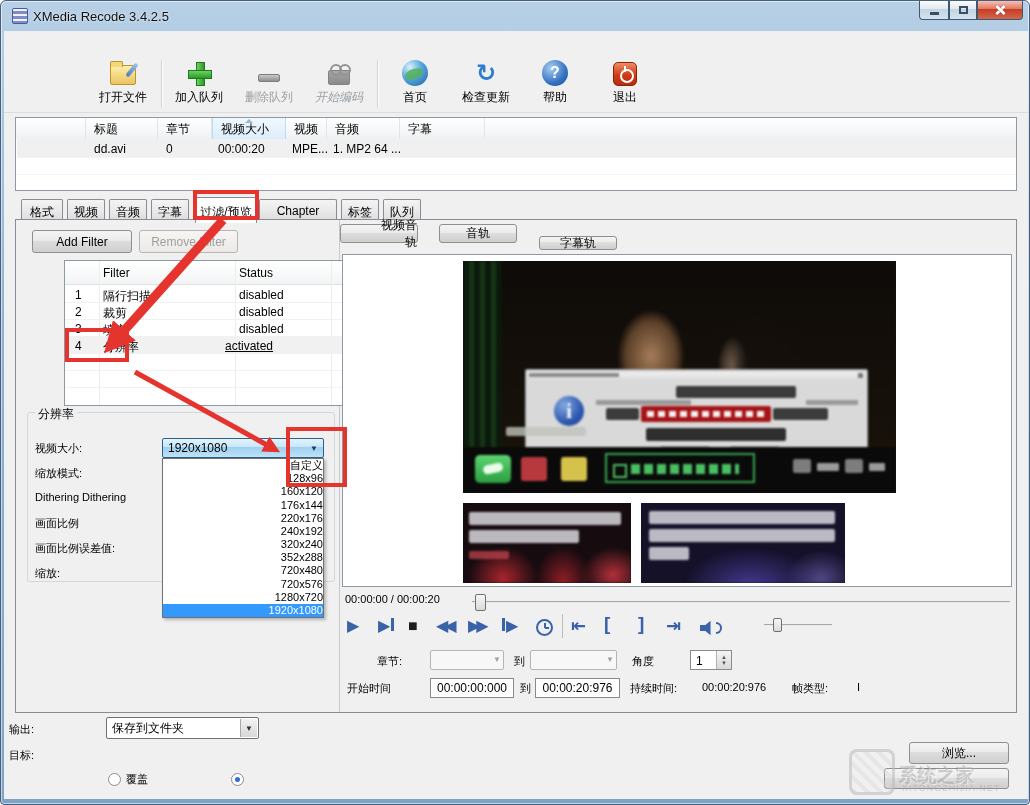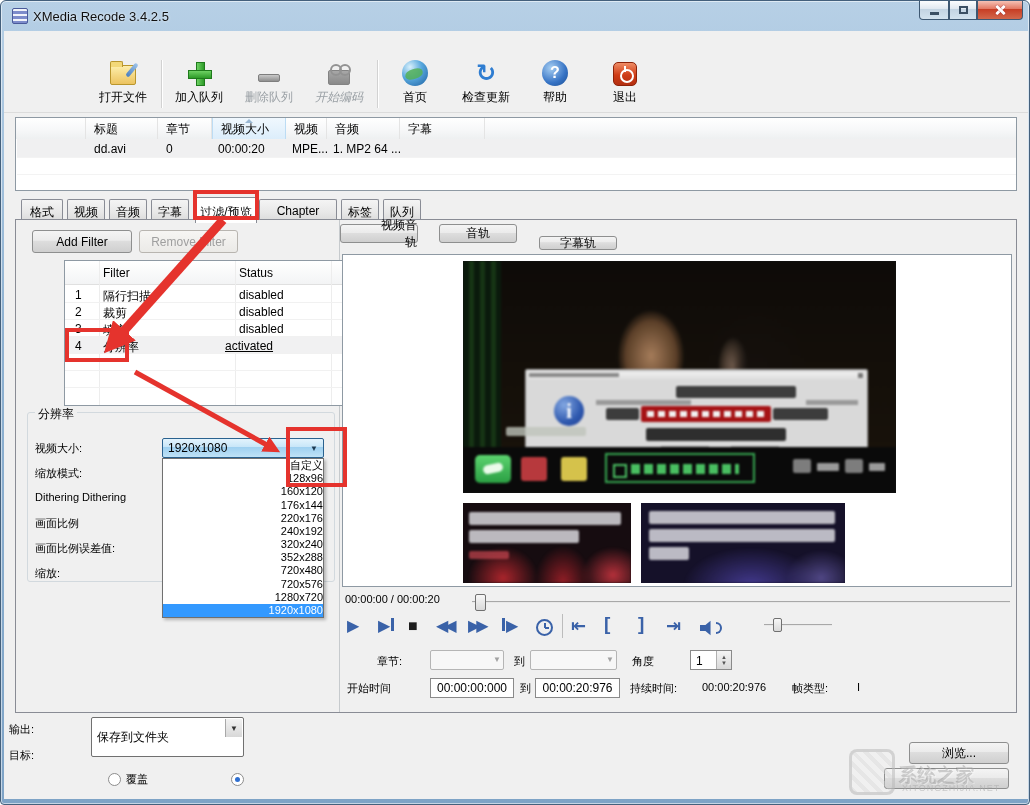--- a/index.html
+++ b/index.html
@@ -203,21 +203,21 @@
   .dcombo .da { position:absolute; right:2px; top:4px; font-size:8px; color:#a2a2a2; }
   .tinput { position:absolute; height:20px; background:#fff; border:1px solid #8a8a8a; font-size:12px;
             display:flex; align-items:center; justify-content:center; }
   .spin { position:absolute; width:42px; height:20px; background:#fff; border:1px solid #8a8a8a; font-size:12px; }
   .spin .val { position:absolute; left:5px; top:3px; }
   .spin .btns { position:absolute; right:0; top:0; width:15px; height:18px;
             background:linear-gradient(#f4f4f4,#d9d9d9); border-left:1px solid #b0b0b0;
             display:flex; flex-direction:column; align-items:center; justify-content:center; font-size:6px; color:#555; }
 
   
-  .ocombo { position:absolute; left:90px; top:716px; width:153px; height:40px; background:#fff;
+  .ocombo { position:absolute; left:105px; top:716px; width:153px; height:22px; background:#fff;
             border:1px solid #707070; border-radius:2px; font-size:12px; display:flex; align-items:center; padding-left:5px;}
   .ocombo .ob { position:absolute; right:1px; top:1px; width:17px; height:18px;
             background:linear-gradient(#f2f2f2,#d8d8d8); border-left:1px solid #a8a8a8;
             display:flex; align-items:center; justify-content:center; font-size:8px; color:#333; }
   .target { position:absolute; left:105px; top:741px; width:795px; height:22px; background:#fff;
             border:1px solid #8a8a8a; font-size:12px; display:flex; align-items:center; padding-left:5px; }
   .radio { position:absolute; width:13px; height:13px; border-radius:50%; background:#fff; border:1px solid #8d8d8d; }
   .radio.sel::after { content:""; position:absolute; left:3px; top:3px; width:5px; height:5px; border-radius:50%;
             background:#2f6fd0; }
 

